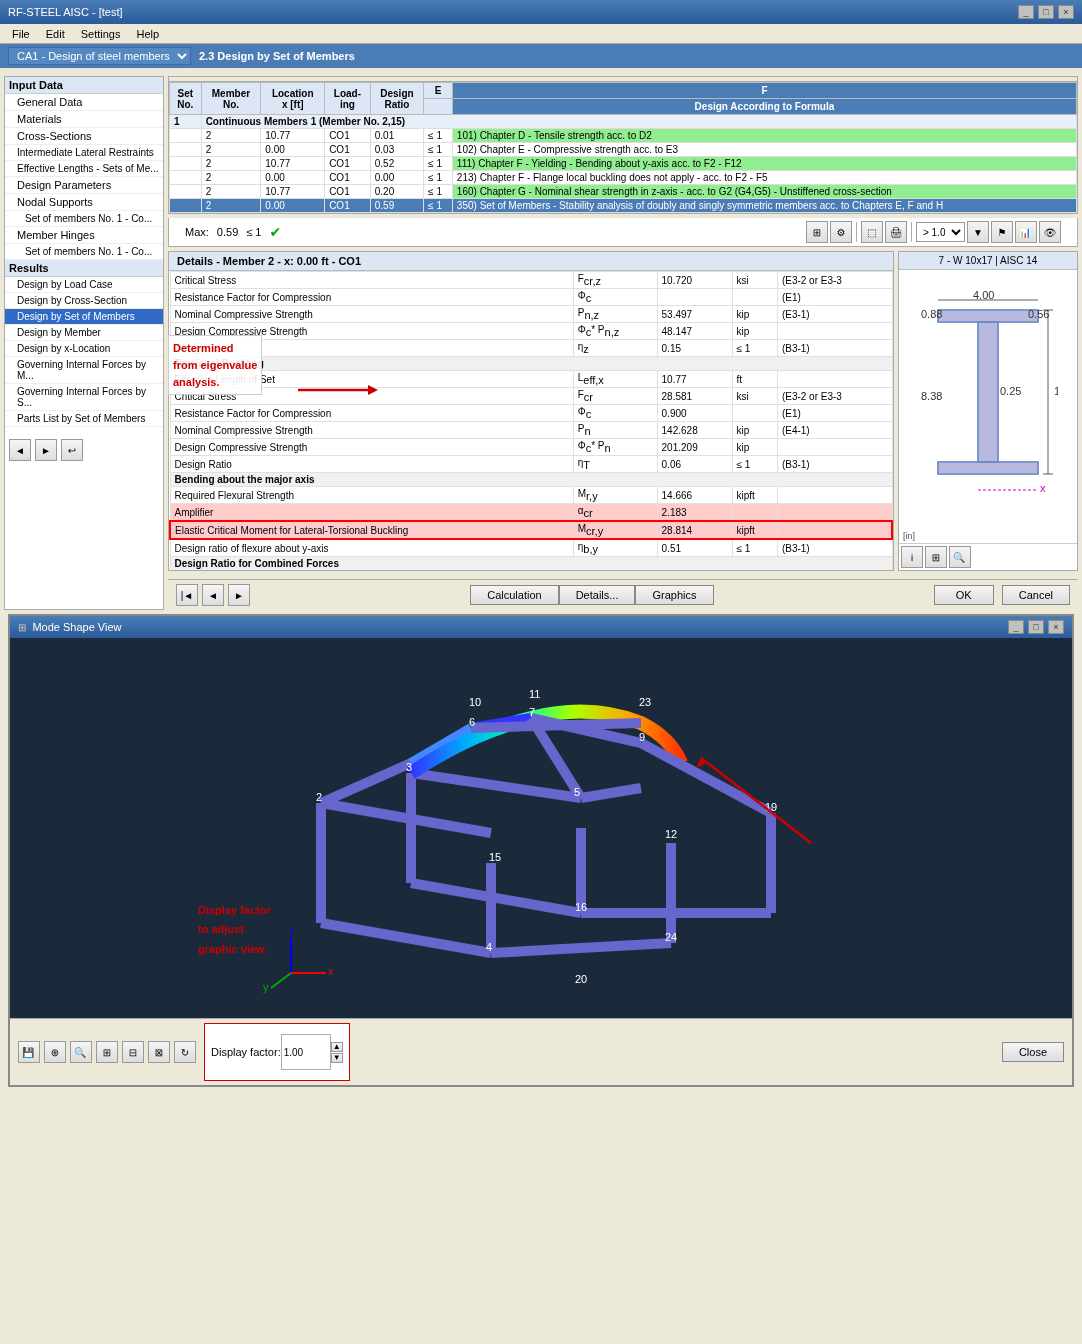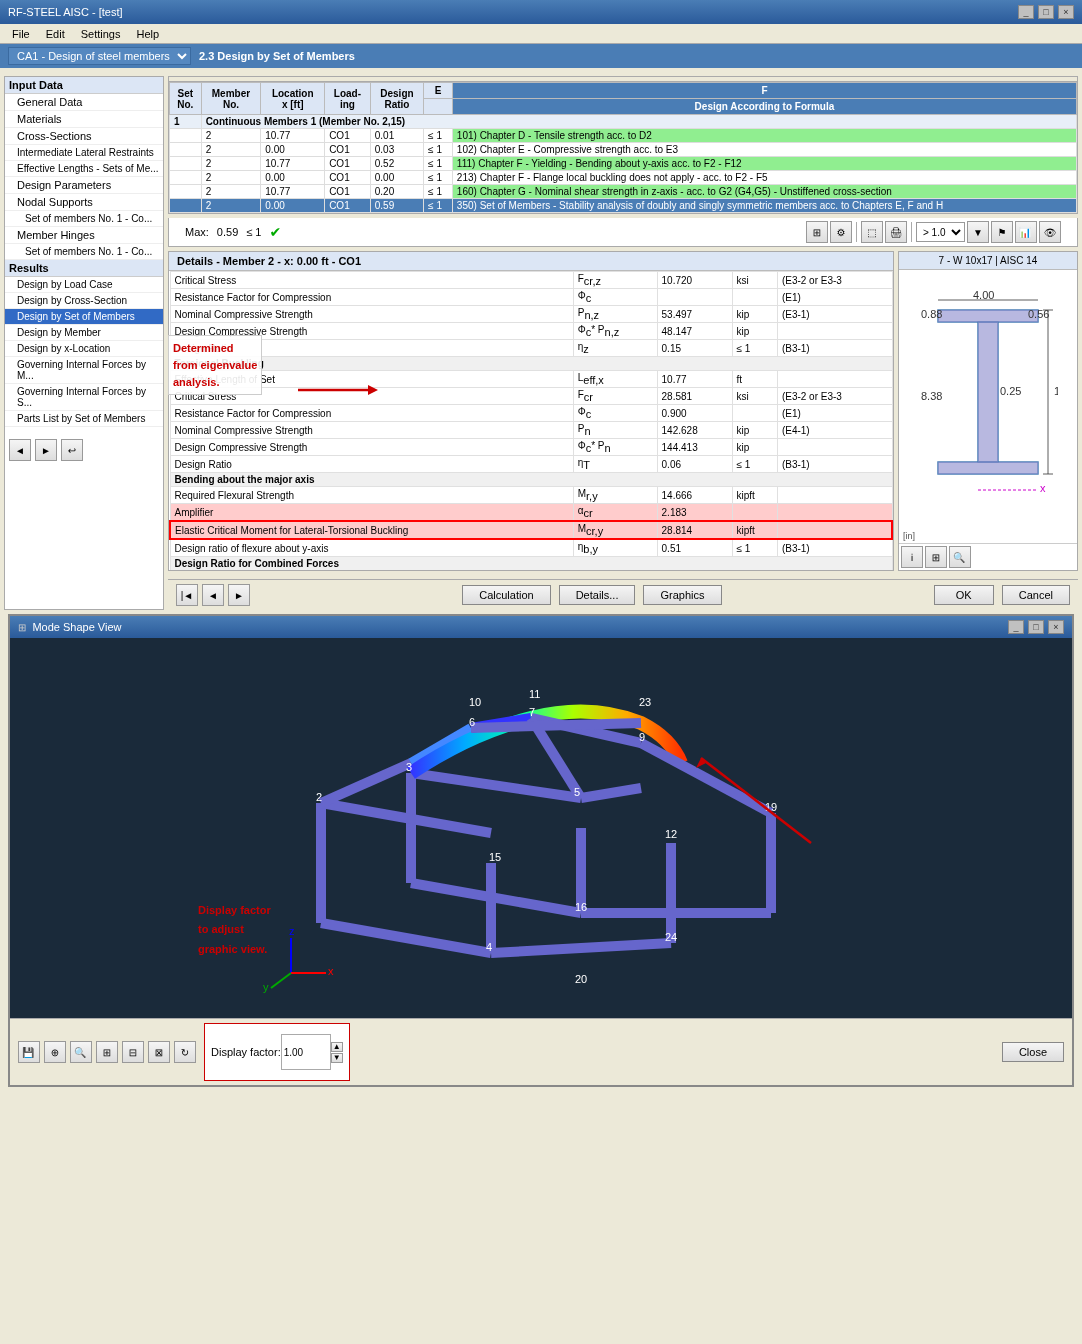--- a/index.html
+++ b/index.html
@@ -325,21 +325,21 @@
                 <tr>
                   <td>Nominal Compressive Strength</td>
                   <td>P<sub>n</sub></td>
                   <td>142.628</td>
                   <td>kip</td>
                   <td>(E4-1)</td>
                 </tr>
                 <tr>
                   <td>Design Compressive Strength</td>
                   <td>Φ<sub>c</sub>* P<sub>n</sub></td>
-                  <td>144.413</td>
+                  <td>201.209</td>
                   <td>kip</td>
                   <td></td>
                 </tr>
                 <tr>
                   <td>Design Ratio</td>
                   <td>η<sub>T</sub></td>
                   <td>0.06</td>
                   <td>≤ 1</td>
                   <td>(B3-1)</td>
                 </tr>
@@ -450,21 +450,21 @@
             </svg>
           </div>
         </div>
 
         <div class="button-row">
           <div class="nav-arrows">
             <div class="toolbar-btn">|◄</div>
             <div class="toolbar-btn">◄</div>
             <div class="toolbar-btn">►</div>
           </div>
-          <div style="display:flex; gap:8px; align-items:flex-end;">
+          <div style="display:flex; align-items:flex-end;">
             <button class="btn">Calculation</button>
             <button class="btn">Details...</button>
             <button class="btn">Graphics</button>
           </div>
           <div style="display:flex; gap:8px;">
             <button class="btn btn-ok">OK</button>
             <button class="btn btn-cancel">Cancel</button>
           </div>
         </div>
 

